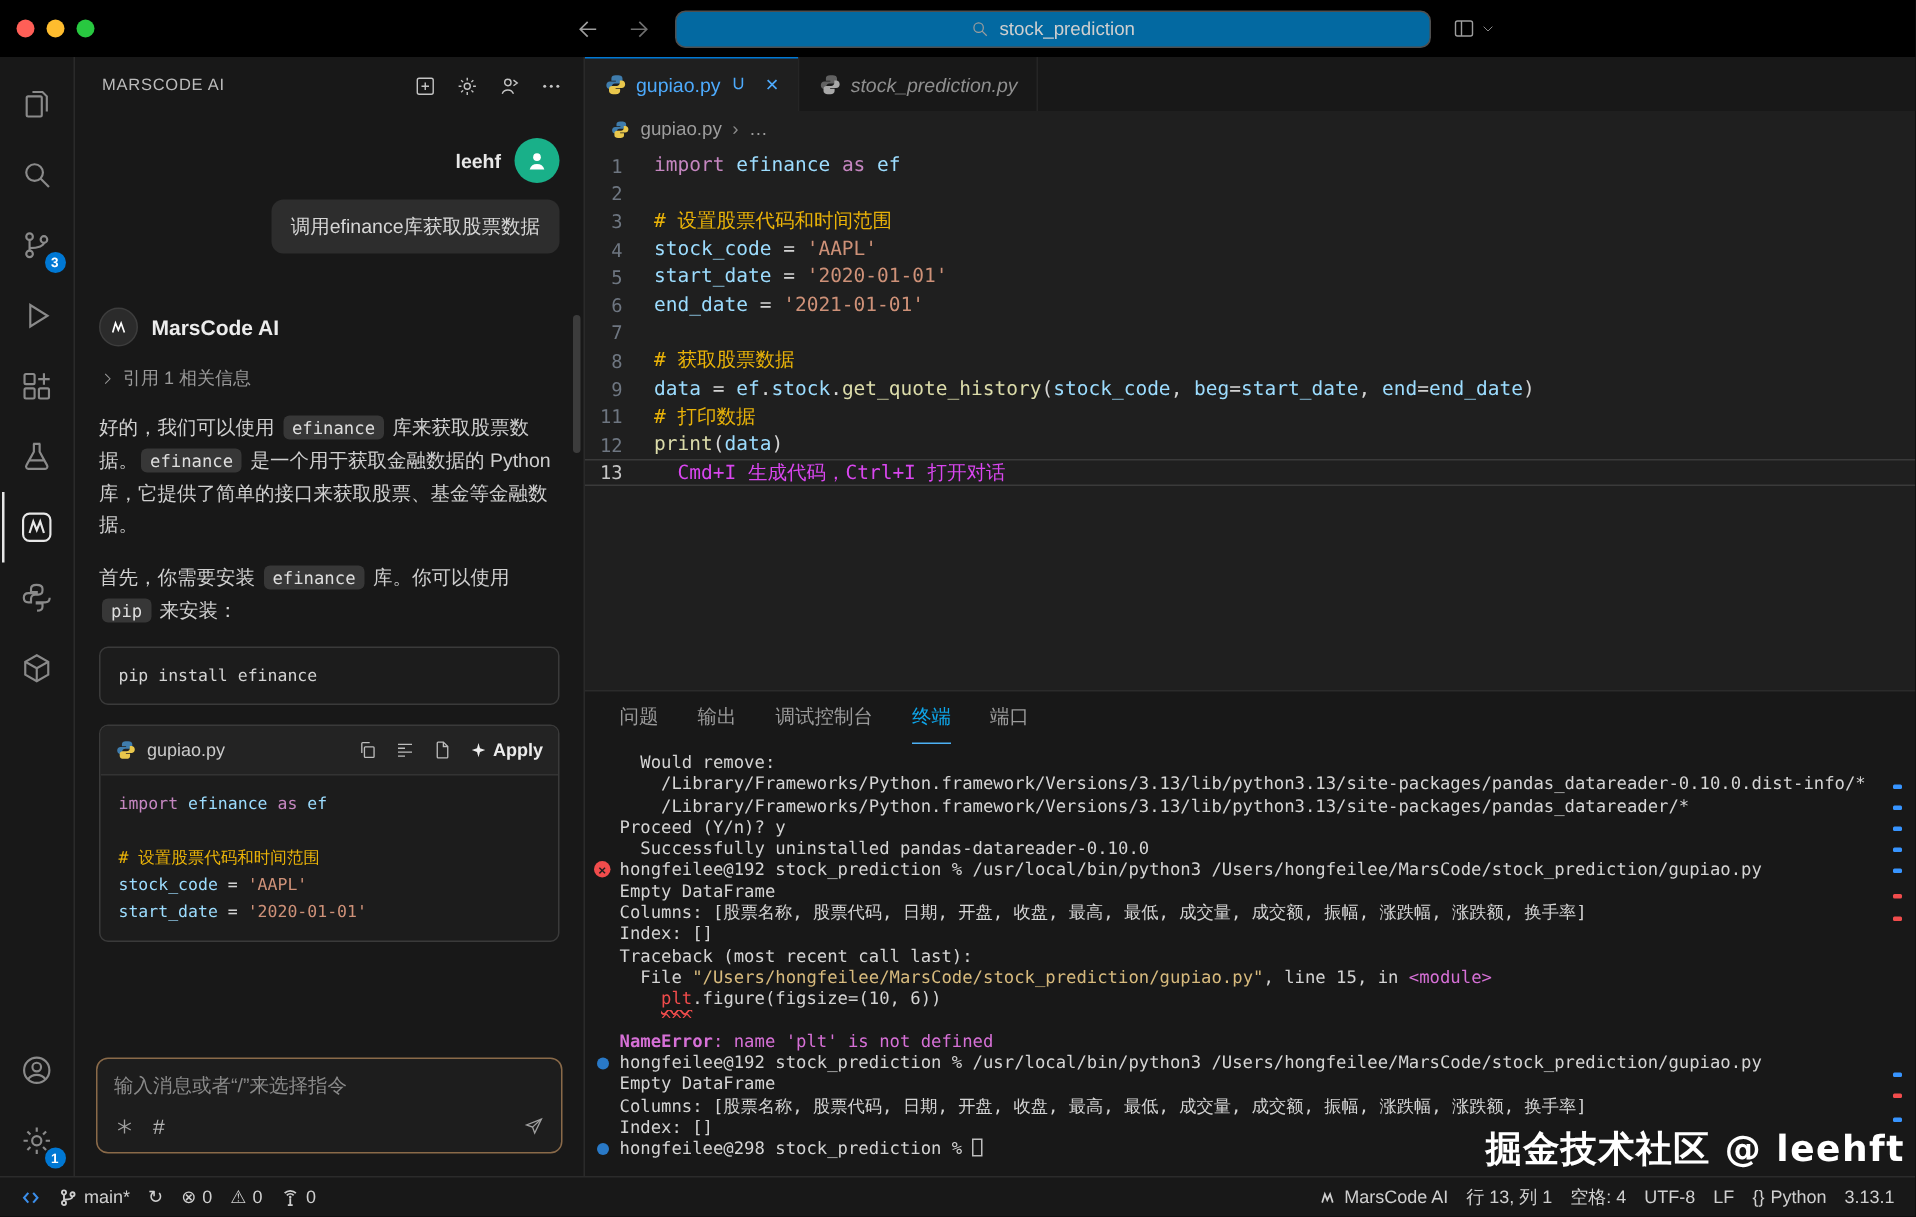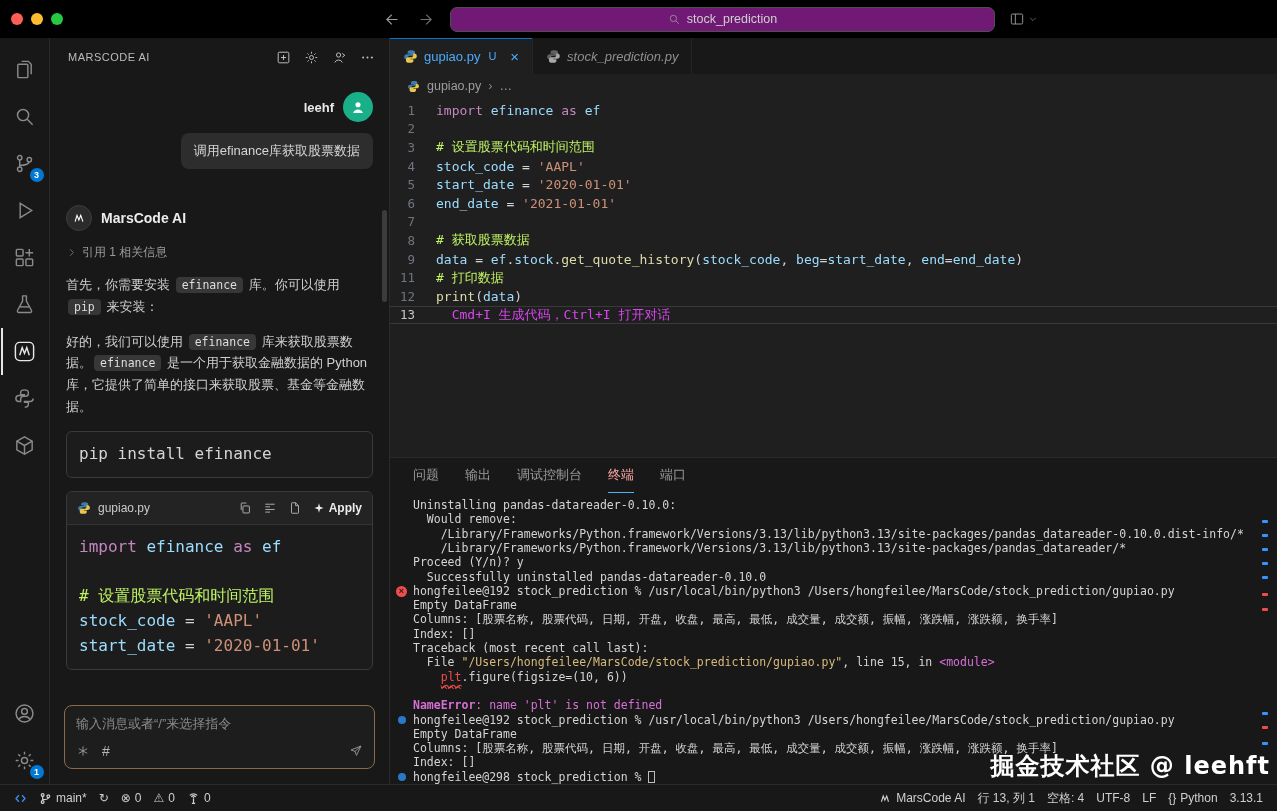--- a/index.html
+++ b/index.html
@@ -10,21 +10,21 @@
   .ic svg,.s-ic svg{stroke:currentColor;fill:none;stroke-width:1.5}
 
   
   .titlebar{flex:0 0 38px;background:#000;display:flex;align-items:center}
   .traffic{display:flex;gap:8px;padding-left:11px;width:72px}
   .dot{width:12px;height:12px;border-radius:50%}
   .dot.red{background:#ff5f57}.dot.yellow{background:#febc2e}.dot.green{background:#28c840}
   .nav{display:flex;gap:16px;color:#9d9d9d;margin-left:312px}
   .nav .ic svg{width:17px;height:17px;stroke-width:1.6}
   .nav .dim{color:#6f6f6f}
-  .searchbox{width:545px;height:25px;margin-left:16px;background:#701a75;border:1px solid #4f4f4f;border-radius:7px;display:flex;align-items:center;justify-content:center;gap:6px;color:#cfcfcf;font-size:12.5px}
+  .searchbox{width:504px;height:25px;margin-left:16px;background:#0369a1;border:1px solid #4f4f4f;border-radius:7px;display:flex;align-items:center;justify-content:center;gap:6px;color:#cfcfcf;font-size:12.5px}
   .searchbox .s-ic{color:#9d9d9d}.searchbox .s-ic svg{width:13px;height:13px}
   .layoutbtn{margin-left:14px;display:flex;align-items:center;gap:3px;color:#9d9d9d}
   .layoutbtn svg{width:16px;height:16px;stroke:currentColor;fill:none;stroke-width:1.4}
   .layoutbtn .chev svg{width:10px;height:10px}
 
   
   .main{flex:1;display:flex;min-height:0}
 
   
   .activitybar{width:50px;background:#181818;border-right:1px solid #2a2a2a;display:flex;flex-direction:column;align-items:center;padding-top:8px}
@@ -57,21 +57,21 @@
   .tk-t{color:inherit}
   .tk-chip{font-family:"DejaVu Sans Mono","Liberation Mono",monospace;font-size:11.5px;background:#373737;border-radius:4px;padding:1px 6px;color:#dedede;margin:0 2px}
   .codeblock{margin-top:13px;border:1px solid #3a3a3a;border-radius:6px;background:#1c1c1c;overflow:hidden}
   .cb-head{height:33px;background:#232323;display:flex;align-items:center;padding:0 10px;gap:7px;border-bottom:1px solid #333;font-size:12px;color:#cacaca}
   .cb-head .ic{color:#bdbdbd}
   .cb-head .ic svg{width:14px;height:14px}
   .cb-icons{margin-left:auto;display:flex;gap:11px;color:#9a9a9a;align-items:center}
   .cb-icons .ic svg{width:14px;height:14px}
   .apply{display:flex;align-items:center;gap:4px;color:#ececec;font-weight:bold;font-size:12px;cursor:pointer}
   .apply svg{width:12px;height:12px}
-  .cb-body{padding:10px 12px;font-family:"DejaVu Sans Mono","Liberation Mono",monospace;font-size:16px;line-height:1.55;color:#d4d4d4;white-space:pre}
+  .cb-body{padding:10px 12px;font-family:"DejaVu Sans Mono","Liberation Mono",monospace;font-size:11px;line-height:1.55;color:#d4d4d4;white-space:pre}
   .sbrow{min-height:18px}
   .sb-scroll{position:absolute;right:2px;top:172px;width:5px;height:92px;background:rgba(121,121,121,.38);border-radius:3px}
   .input-wrap{position:absolute;left:14px;right:14px;bottom:15px;height:64px;border:1px solid #8a6a49;border-radius:8px;background:#1d1d1d;display:flex;flex-direction:column;padding:9px 11px}
   .placeholder{color:#8a8a8a;font-size:13px}
   .in-row{margin-top:auto;display:flex;align-items:center;gap:12px;color:#9f9f9f}
   .in-row .ic svg{width:14px;height:14px}
   .hash{font-size:14px;color:#b5b5b5}
   .send{margin-left:auto}
 
   
@@ -86,29 +86,29 @@
   .tab-close{margin-left:8px;font-size:15px;line-height:1}
   .breadcrumb{flex:0 0 24px;display:flex;align-items:center;gap:7px;padding-left:17px;color:#9d9d9d;font-size:12.5px}
   .breadcrumb .bc-ic svg{width:13px;height:13px}
   .bc-sep{color:#8a8a8a}
   .code{flex:1;overflow:hidden;font-family:"DejaVu Sans Mono","Liberation Mono",monospace;font-size:13px;padding-top:3px}
   .crow{display:flex;align-items:center;height:18.6px}
   .crow.current{border-top:1px solid #3a3a3a;border-bottom:1px solid #3a3a3a}
   .ln{flex:0 0 46px;text-align:right;padding-right:21px;color:#6e7681;font-size:12.5px}
   .crow.current .ln{color:#c6c6c6}
   .ct{white-space:pre}
-  .tk-kw{color:#c586c0}.tk-v{color:#9cdcfe}.tk-s{color:#ce9178}.tk-c{color:#bef264}
+  .tk-kw{color:#c586c0}.tk-v{color:#9cdcfe}.tk-s{color:#ce9178}.tk-c{color:#eab308}
   .tk-f{color:#dcdcaa}.tk-p{color:#d4d4d4}.tk-g{color:#d946ef}
 
   
   .panel{flex:0 0 324px;background:#181818;border-top:1px solid #2b2b2b;display:flex;flex-direction:column;position:relative}
   .panel-head{flex:0 0 35px;display:flex;padding-left:23px}
   .ptabs{display:flex;gap:26px;height:100%}
   .ptab{color:#9a9a9a;font-size:13px;display:flex;align-items:center;border-bottom:1.5px solid transparent;cursor:pointer}
-  .ptab.active{color:#fca5a5;border-bottom-color:#4db1f5}
+  .ptab.active{color:#0ea5e9;border-bottom-color:#4db1f5}
   .term{flex:1;padding:5px 14px 0 23px;font-family:"DejaVu Sans Mono","Liberation Mono",monospace;font-size:11.5px;line-height:14.3px;color:#ccc;overflow:hidden}
   .trow{white-space:pre;position:relative}
   .tmark{position:absolute}
   .tmark.err{left:-17px;top:2px;width:11px;height:11px;border-radius:50%;background:#f14c4c;color:#1f1f1f;font-size:9px;font-weight:bold;display:flex;align-items:center;justify-content:center;font-family:"Liberation Sans",sans-serif}
   .tmark.err::before{content:"×"}
   .tmark.dot{left:-15px;top:3.5px;width:8px;height:8px;border-radius:50%;background:#2979c7}
   .tk-y{color:#d7ba7d}.tk-m{color:#d670d6}.tk-mb{color:#d670d6;font-weight:bold}
   .tk-r{color:#f14c4c}
   .tk-ru{color:#f14c4c;text-decoration-line:underline;text-decoration-style:wavy;text-decoration-color:#f14c4c;text-underline-offset:3px}
   .tk-cur{display:inline-block;width:7px;height:12px;border:1px solid #bdbdbd;vertical-align:-2px}
@@ -309,22 +309,22 @@
         </div>
         <div class="ref">
           <span class="ic">
               <svg viewBox="0 0 24 24">
                 <path d="M9 5l7 7-7 7"></path>
               </svg>
             </span>
           <span>引用 1 相关信息</span>
         </div>
 
+        <p class="para"><span class="tk-t">好的，我们可以使用 </span><span class="tk-chip">efinance</span><span class="tk-t"> 库来获取股票数据。</span><span class="tk-chip">efinance</span><span class="tk-t"> 是一个用于获取金融数据的 Python 库，它提供了简单的接口来获取股票、基金等金融数据。</span></p>
         <p class="para"><span class="tk-t">首先，你需要安装 </span><span class="tk-chip">efinance</span><span class="tk-t"> 库。你可以使用 </span><span class="tk-chip">pip</span><span class="tk-t"> 来安装：</span></p>
-        <p class="para"><span class="tk-t">好的，我们可以使用 </span><span class="tk-chip">efinance</span><span class="tk-t"> 库来获取股票数据。</span><span class="tk-chip">efinance</span><span class="tk-t"> 是一个用于获取金融数据的 Python 库，它提供了简单的接口来获取股票、基金等金融数据。</span></p>
 
         <div class="codeblock">
           <div class="cb-body">pip install efinance</div>
         </div>
 
 
         <div class="codeblock">
           <div class="cb-head">
             <span class="ic">
                 <svg viewBox="0 0 16 16">
@@ -477,21 +477,20 @@
         <div class="panel-head">
           <div class="ptabs">
               <div class="ptab">问题</div>
               <div class="ptab">输出</div>
               <div class="ptab">调试控制台</div>
               <div class="ptab active">终端</div>
               <div class="ptab">端口</div>
             </div>
         </div>
         <div class="term">
-            <div class="trow"><span class="tline"><span class="tk-p">Uninstalling pandas-datareader-0.10.0:</span></span></div>
             <div class="trow"><span class="tline"><span class="tk-p">  Would remove:</span></span></div>
             <div class="trow"><span class="tline"><span class="tk-p">    /Library/Frameworks/Python.framework/Versions/3.13/lib/python3.13/site-packages/pandas_datareader-0.10.0.dist-info/*</span></span></div>
             <div class="trow"><span class="tline"><span class="tk-p">    /Library/Frameworks/Python.framework/Versions/3.13/lib/python3.13/site-packages/pandas_datareader/*</span></span></div>
             <div class="trow"><span class="tline"><span class="tk-p">Proceed (Y/n)? y</span></span></div>
             <div class="trow"><span class="tline"><span class="tk-p">  Successfully uninstalled pandas-datareader-0.10.0</span></span></div>
             <div class="trow"><span class="tmark err"></span><span class="tline"><span class="tk-p">hongfeilee@192 stock_prediction % /usr/local/bin/python3 /Users/hongfeilee/MarsCode/stock_prediction/gupiao.py</span></span></div>
             <div class="trow"><span class="tline"><span class="tk-p">Empty DataFrame</span></span></div>
             <div class="trow"><span class="tline"><span class="tk-p">Columns: [股票名称, 股票代码, 日期, 开盘, 收盘, 最高, 最低, 成交量, 成交额, 振幅, 涨跌幅, 涨跌额, 换手率]</span></span></div>
             <div class="trow"><span class="tline"><span class="tk-p">Index: []</span></span></div>
             <div class="trow"><span class="tline"><span class="tk-p">Traceback (most recent call last):</span></span></div>

